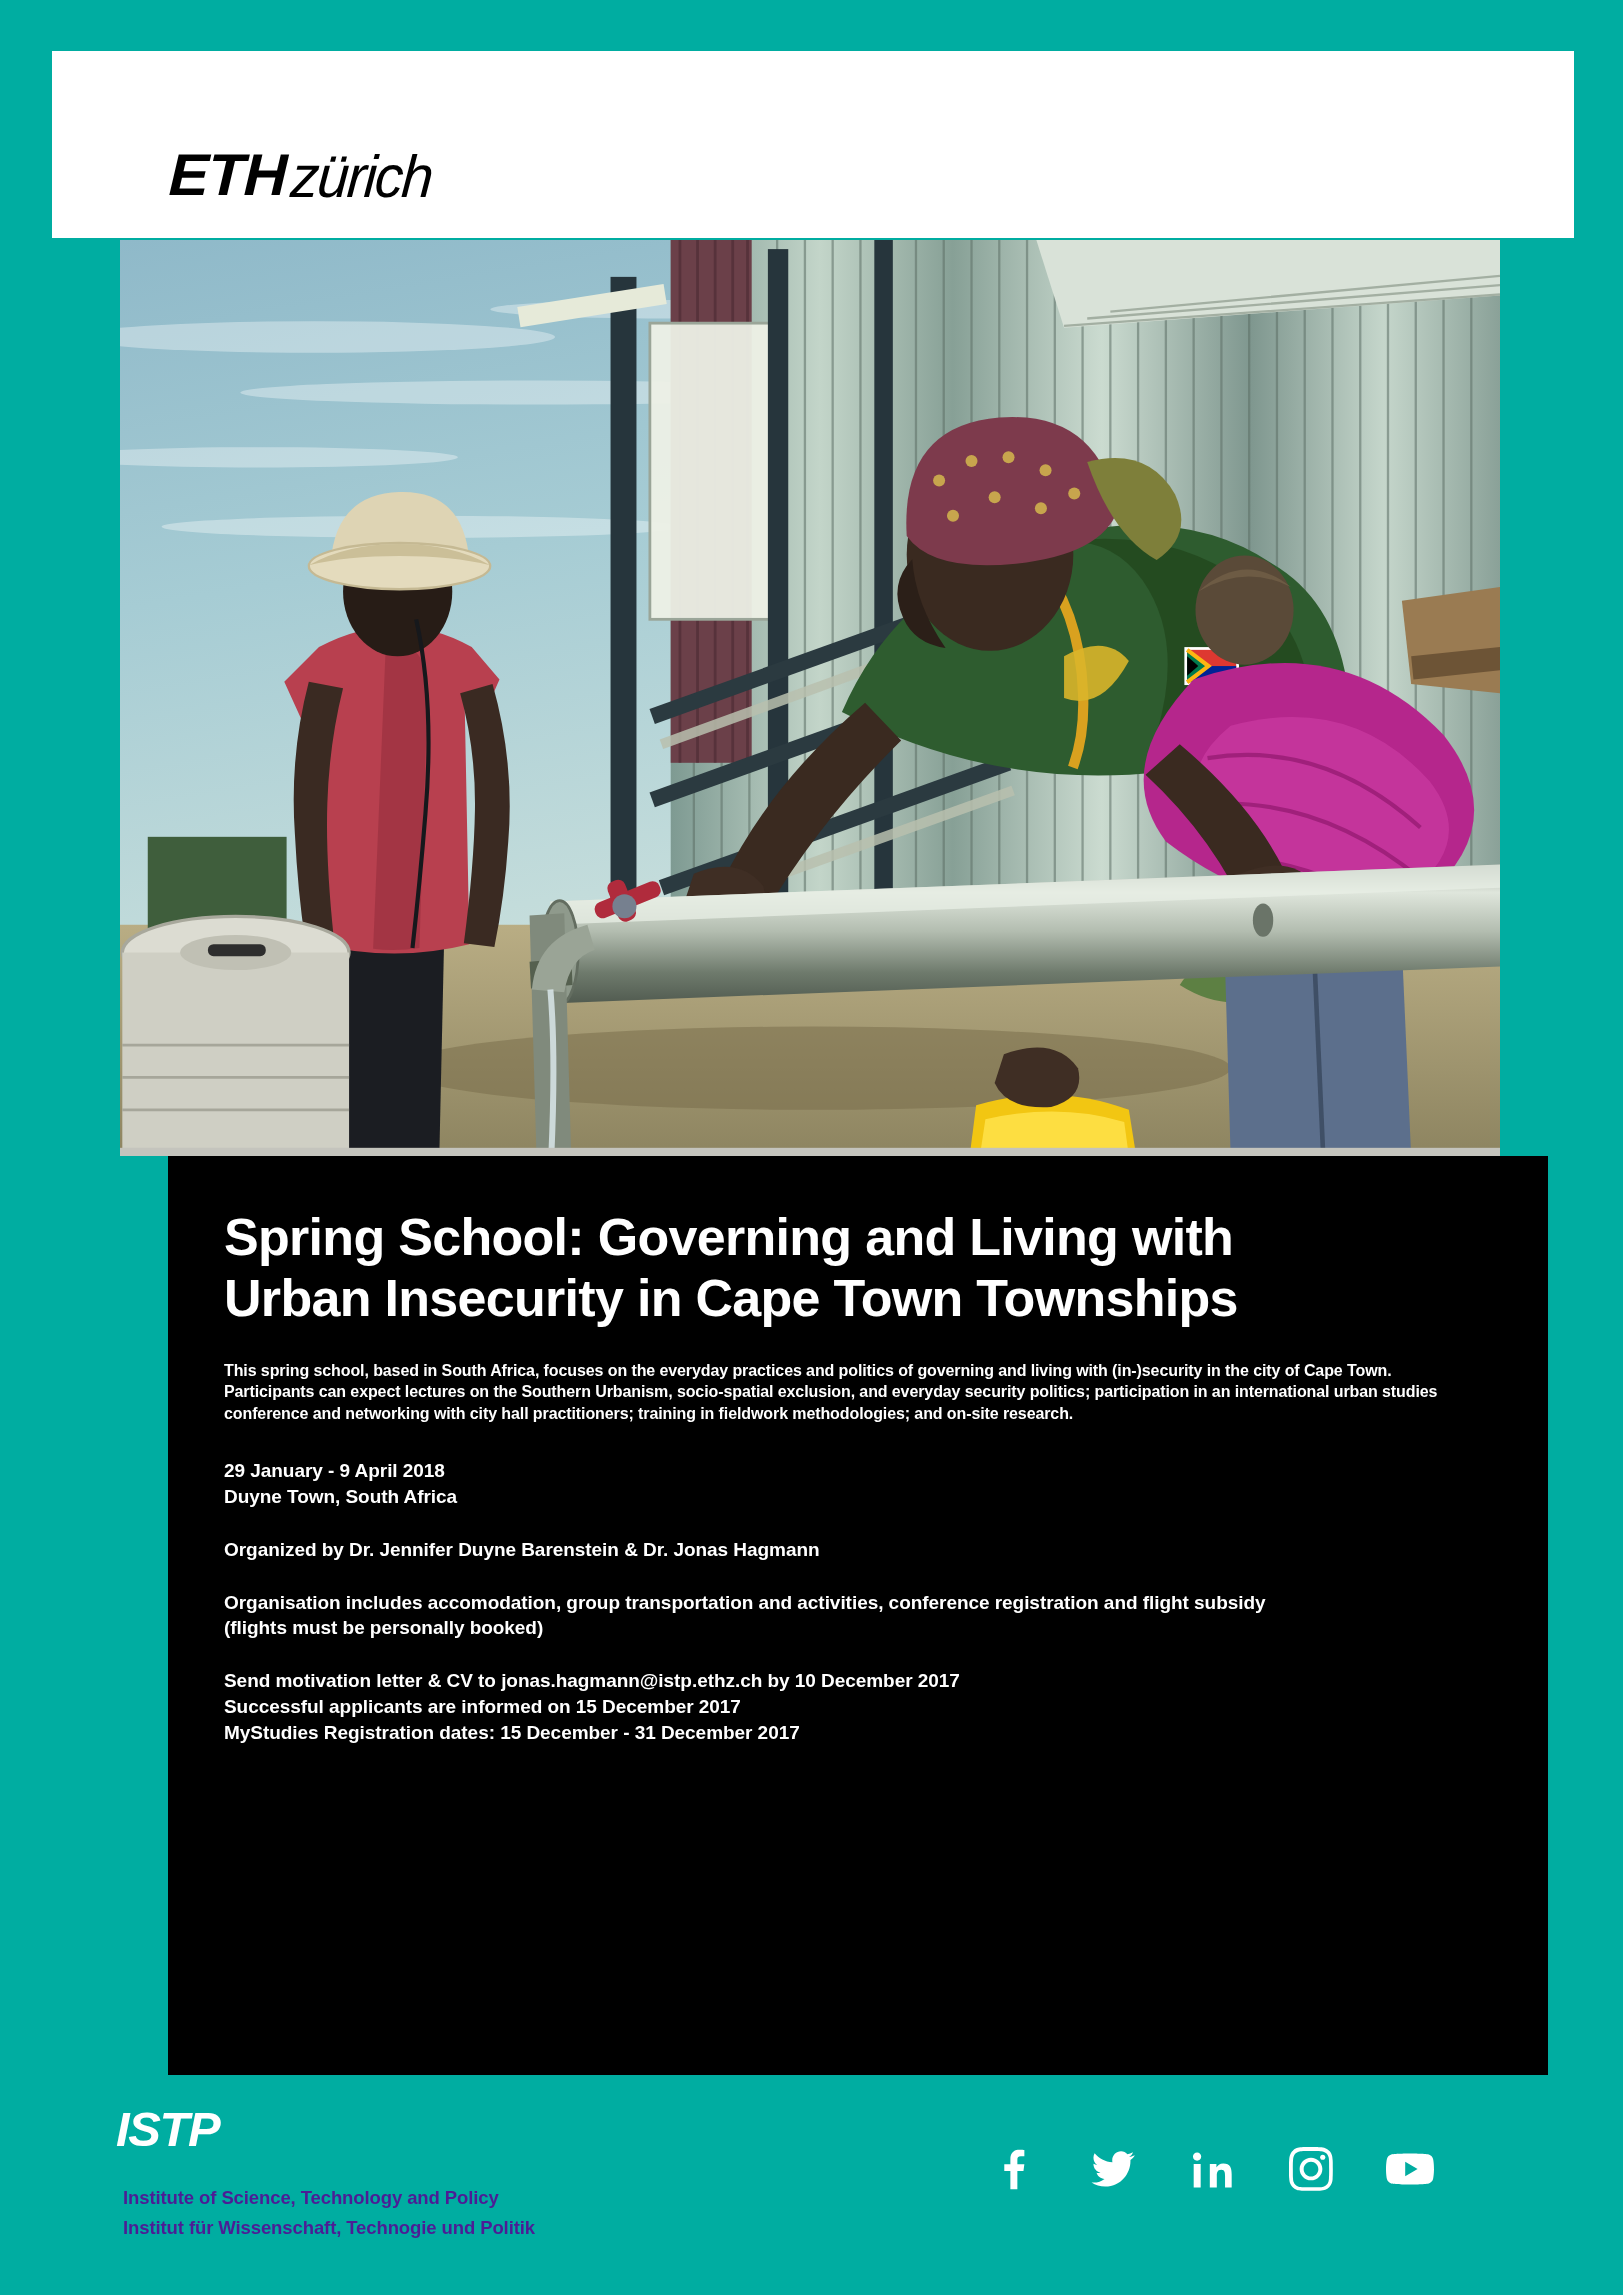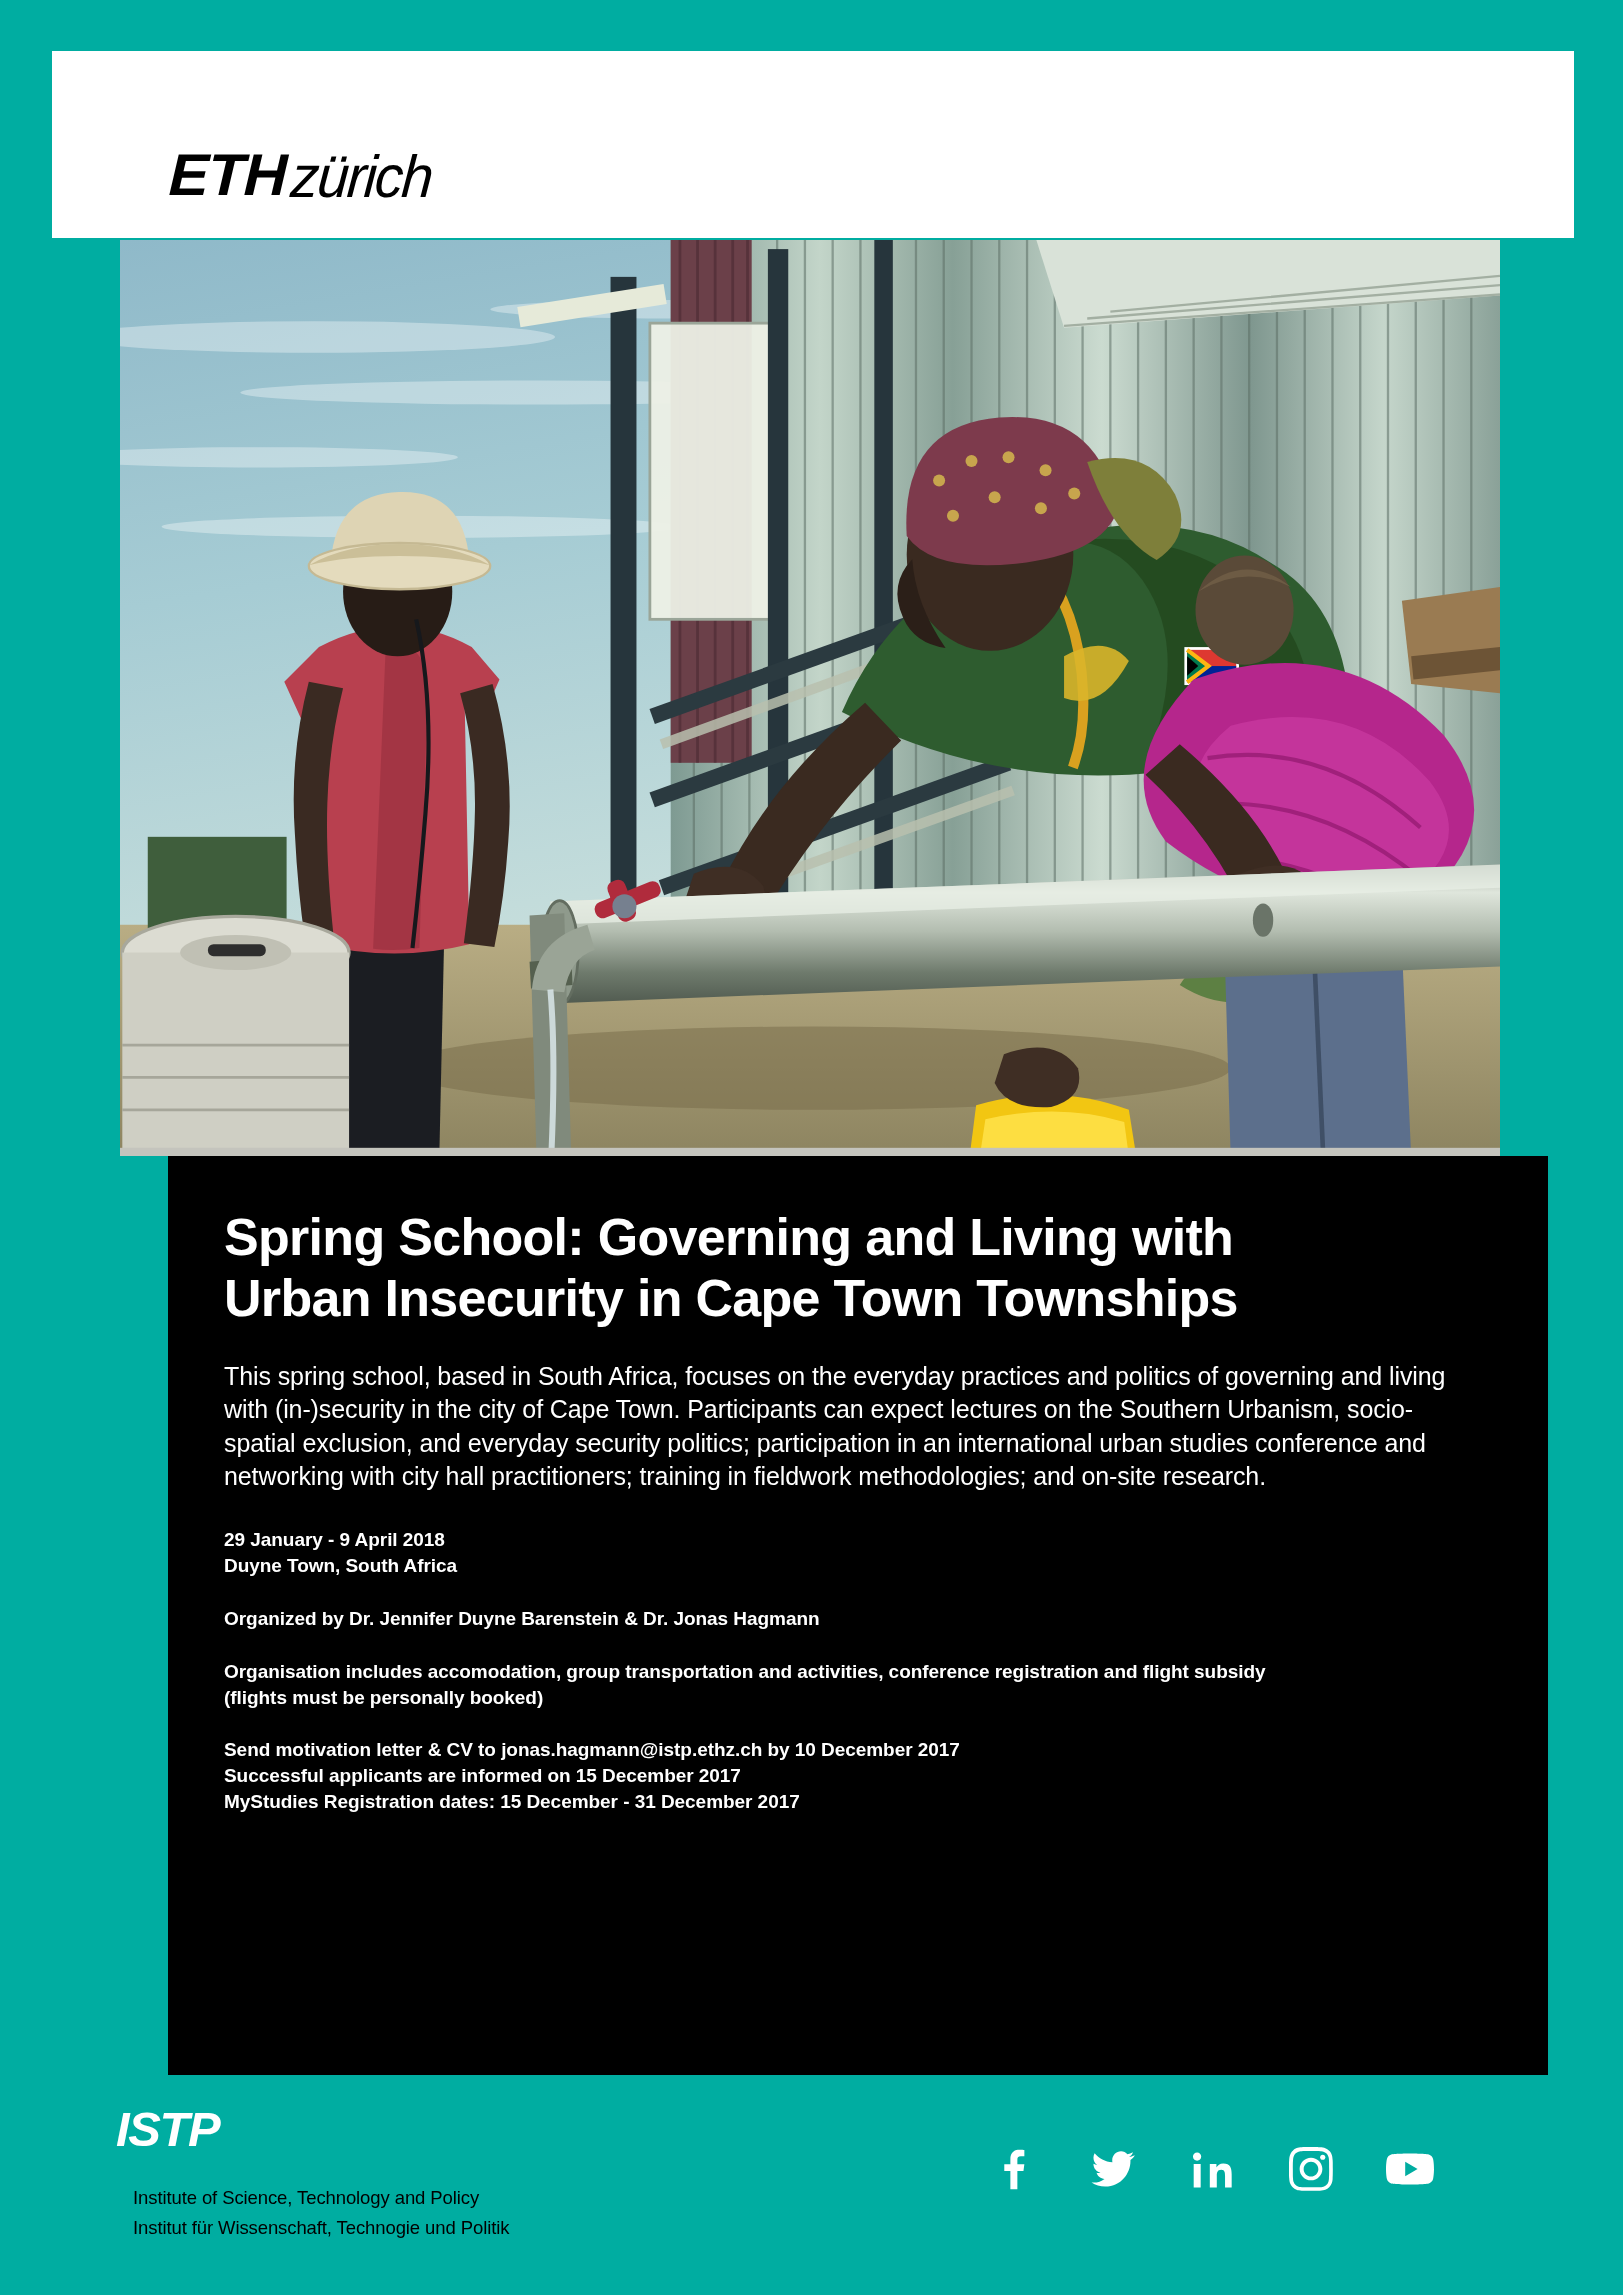--- a/index.html
+++ b/index.html
@@ -79,22 +79,22 @@
 
   .poster-title {
     font-size: 52px;
     font-weight: 700;
     line-height: 1.18;
     letter-spacing: -0.7px;
   }
 
   .lead {
     margin-top: 30.5px;
-    font-size: 25px;
-    font-weight: 400;
+    font-size: 16px;
+    font-weight: 700;
     line-height: 1.33;
     letter-spacing: -0.1px;
     max-width: 1259px;
   }
 
   .block {
     font-size: 19px;
     font-weight: 700;
     line-height: 1.36;
     letter-spacing: -0.05px;
@@ -118,24 +118,24 @@
     top: 30px;
     font-size: 49px;
     font-weight: 800;
     font-style: italic;
     color: #ffffff;
     letter-spacing: -1.4px;
     line-height: 1;
   }
   .istp-sub {
     position: absolute;
-    left: 133px;
+    left: 123px;
     font-size: 18.5px;
-    font-weight: 400;
-    color: #000000;
+    font-weight: 700;
+    color: #4c1d95;
     letter-spacing: -0.1px;
     white-space: nowrap;
   }
   .istp-sub.en { top: 112px; }
   .istp-sub.de { top: 142px; text-align: center; }
 
   .social {
     position: absolute;
     left: 990px;
     top: 2141px;

